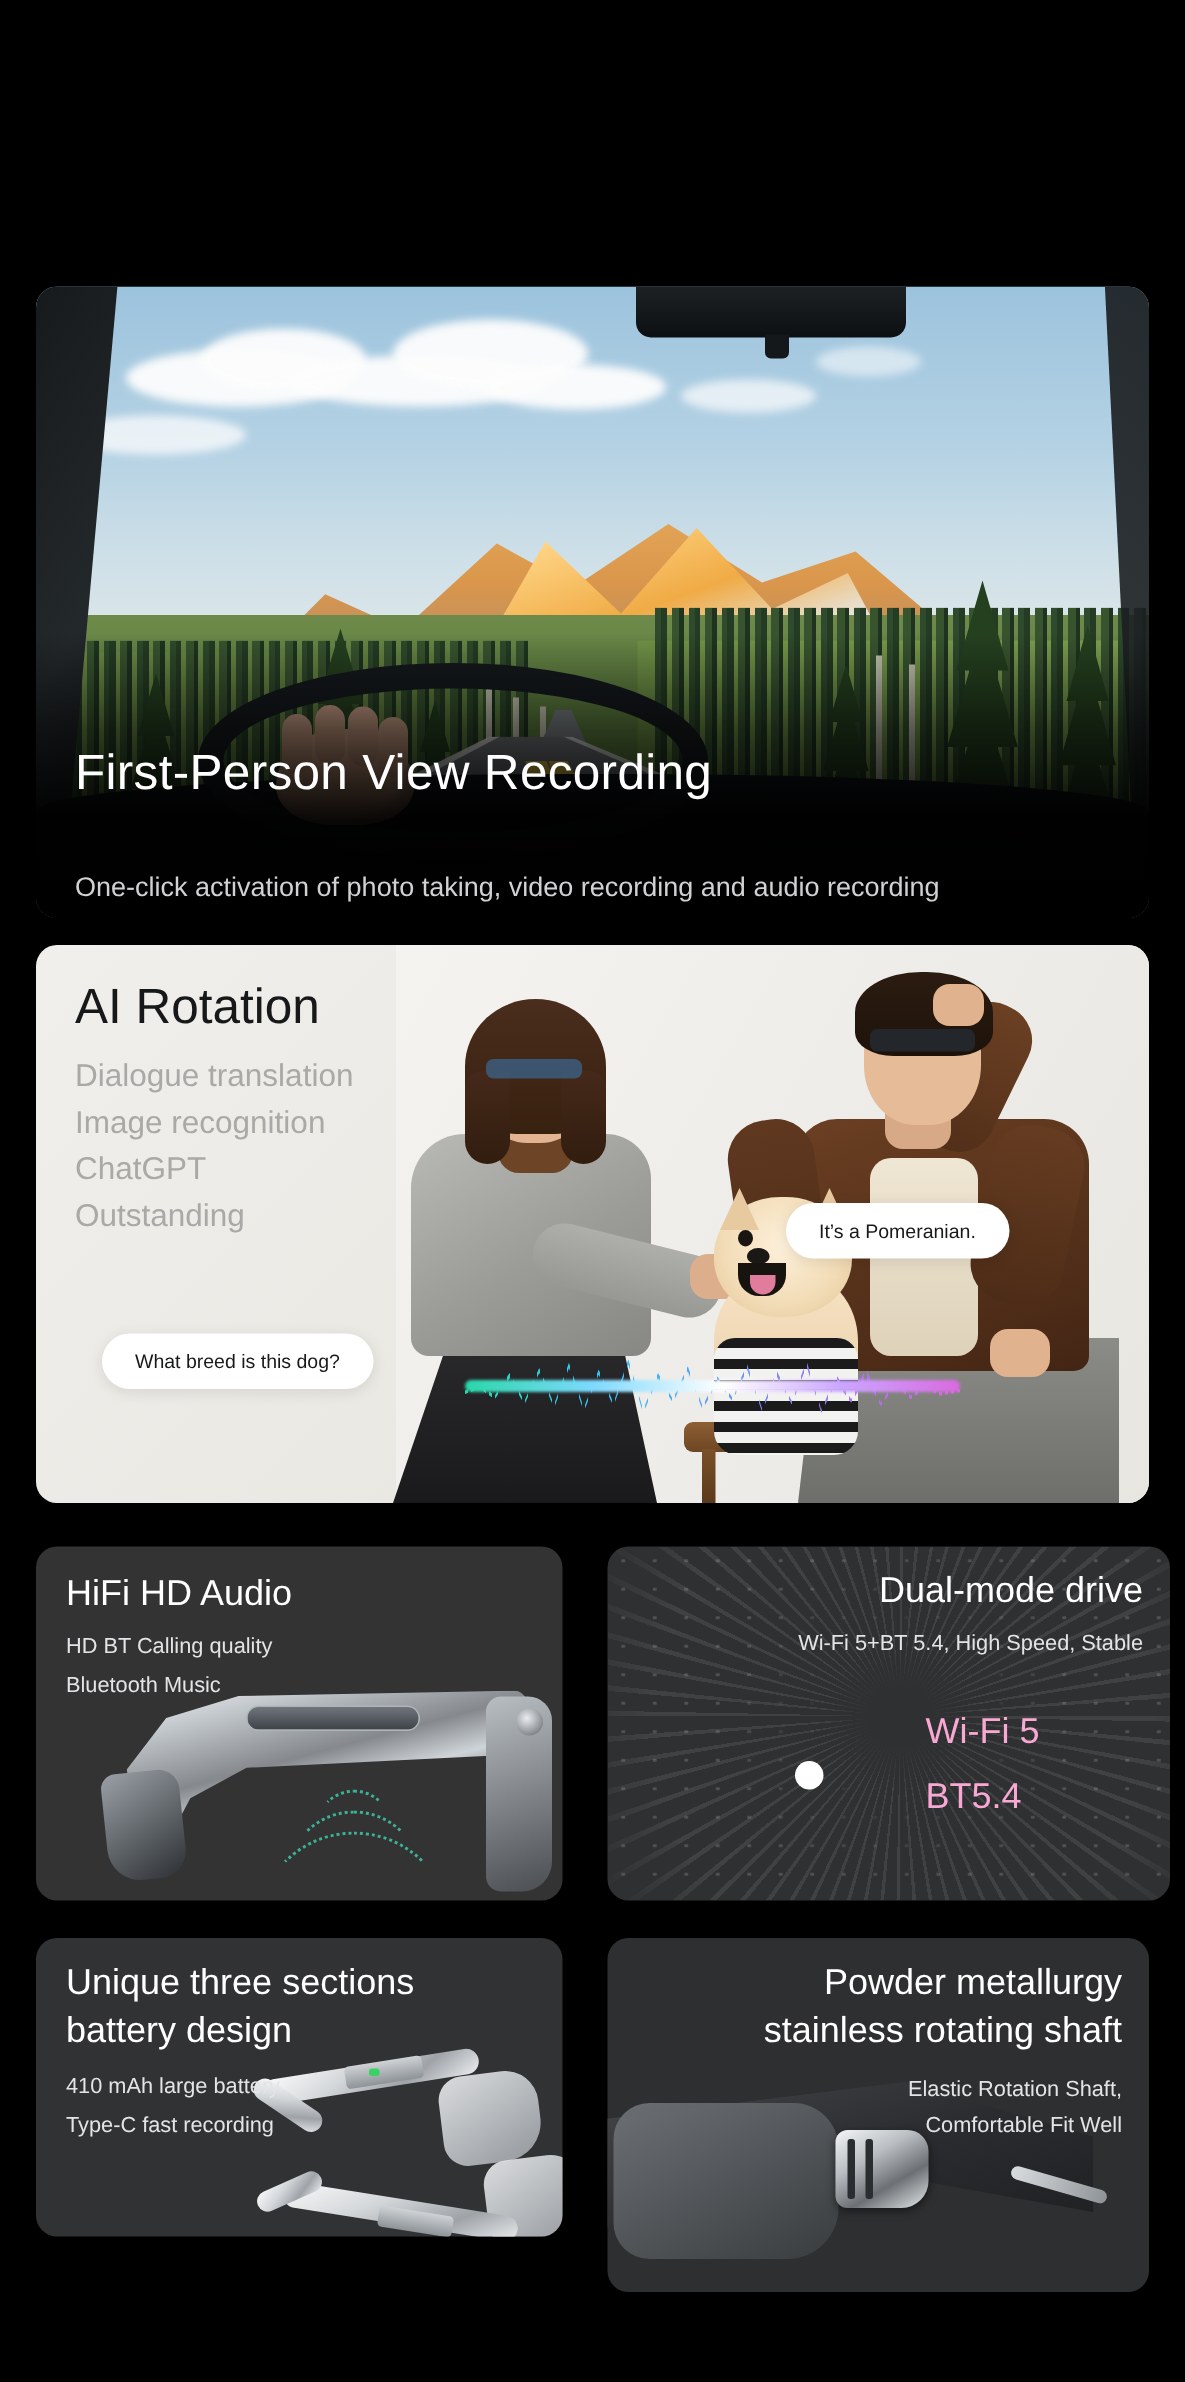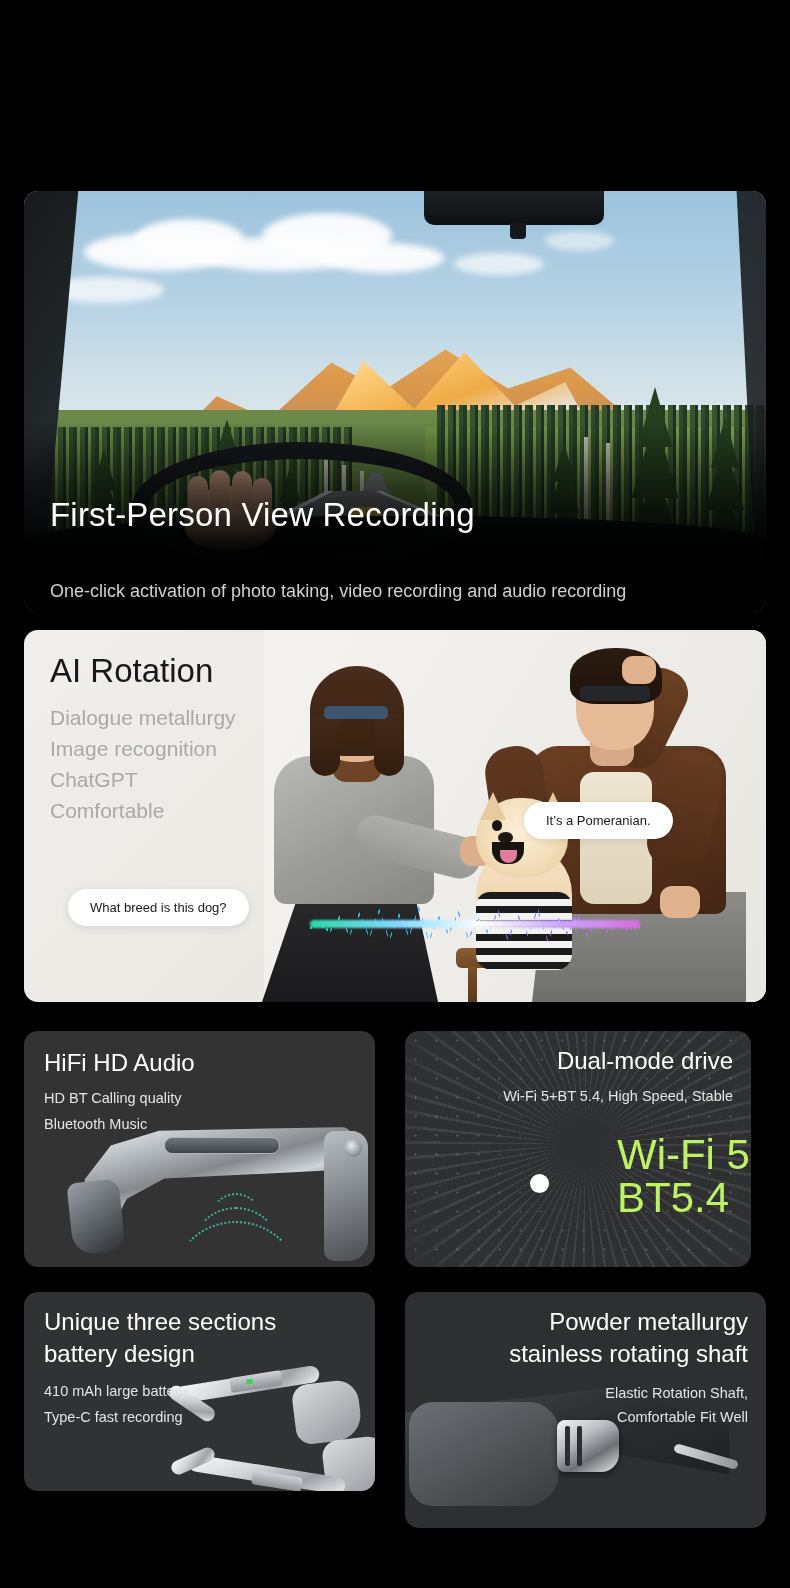--- a/index.html
+++ b/index.html
@@ -310,21 +310,21 @@
     position:absolute; background:#fff; border-radius:24px;
     color:#17191b; font-size:13px; font-weight:400;
     padding:11px 22px; white-space:nowrap;
     box-shadow:0 2px 10px rgba(0,0,0,.10);
   }
   #bub-q{ left:44px; top:259px; }
   #bub-a{ left:500px; top:172px; }
 
   
   #audio{ left:24px; top:1031px; width:351px; height:236px; background:#333334; }
-  #dual{  left:405px; top:1031px; width:346px; height:236px; background:#2f3031; }
+  #dual{  left:405px; top:1031px; width:375px; height:236px; background:#2f3031; }
   #batt{  left:24px; top:1292px; width:351px; height:199px; background:#313233; }
   #shaft{ left:405px; top:1292px; width:361px; height:236px; background:#2e2f30; }
 
   .ct{ position:absolute; color:#fff; font-size:24px; font-weight:400; line-height:31px; }
   .cs{ position:absolute; color:#e3e4e5; font-size:14.5px; font-weight:400; line-height:26px; }
 
   
   .temple{
     position:absolute; left:60px; top:96px; width:268px; height:92px;
     background:linear-gradient(165deg,#f2f4f6 0%, #c2c7cc 20%, #85898e 46%, #cfd4d9 62%, #4c5055 84%, #23262a 100%);
@@ -376,22 +376,22 @@
               background:#fff; border-radius:50%; }
   .sig .arc{ position:absolute; border:8.5px solid transparent; border-radius:50%; }
   .a-in-l{ left:32px; top:26px; width:54px; height:54px; border-left-color:#fff;
            transform:rotate(-16deg); }
   .a-in-r{ left:58px; top:26px; width:54px; height:54px; border-right-color:#fff;
            transform:rotate(16deg); }
   .a-out-l{ left:6px;  top:4px;  width:98px; height:98px; border-left-color:#fff;
             transform:rotate(-14deg); }
   .a-out-r{ left:38px; top:4px;  width:98px; height:98px; border-right-color:#fff;
             transform:rotate(14deg); }
-  .dual-big{ position:absolute; left:212px; top:102px; color:#bef264;
-             font-size:42px; font-weight:400; line-height:43px; }
+  .dual-big{ position:absolute; left:212px; top:102px; color:#f9a8d4;
+             font-size:24px; font-weight:400; line-height:43px; }
 
   
   .clear-g{
     position:absolute; left:150px; top:78px; width:212px; height:150px;
   }
   .cg-arm{ position:absolute; background:linear-gradient(150deg,#fbfbfc 0%,#d4d7da 38%,#9fa3a8 70%,#eceef0 100%);
            border-radius:9px; }
   .cg-lens{ position:absolute; background:linear-gradient(150deg,#e8eaec,#9ba0a5);
             border-radius:16px 22px 26px 16px; opacity:.92; }
   .cg-chip{ position:absolute; background:linear-gradient(#cfd3d6,#8e9398); border-radius:3px; }
@@ -537,24 +537,24 @@
       <div class="dog-nose"></div>
       <div class="dog-mouth"></div>
       <div class="dog-tongue"></div>
     </div>
 
     <div class="wave"></div>
     <div class="wave-core"></div>
 
     <div class="ai-title">AI Rotation</div>
     <div class="ai-list">
-      <div>Dialogue metallurgy</div>
+      <div>Dialogue translation</div>
       <div>Image recognition</div>
       <div>ChatGPT</div>
-      <div>Comfortable</div>
+      <div>Outstanding</div>
     </div>
 
     <div class="bubble" id="bub-q">What breed is this dog?</div>
     <div class="bubble" id="bub-a">It’s a Pomeranian.</div>
   </div>
 
   <div class="card" id="audio">
     <div class="temple"></div>
     <div class="temple-slot"></div>
     <div class="temple-tip"></div>

